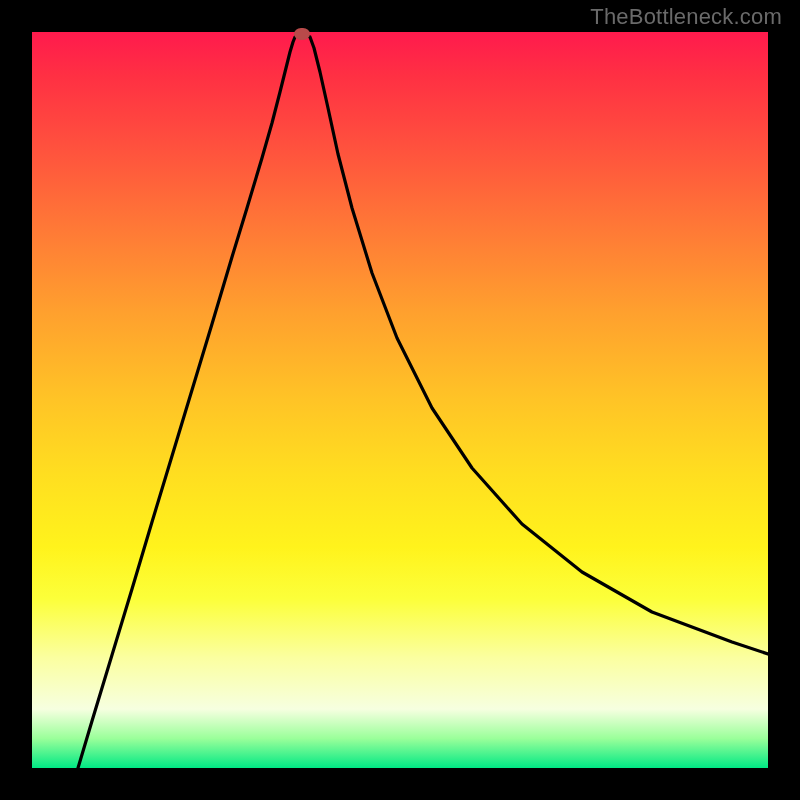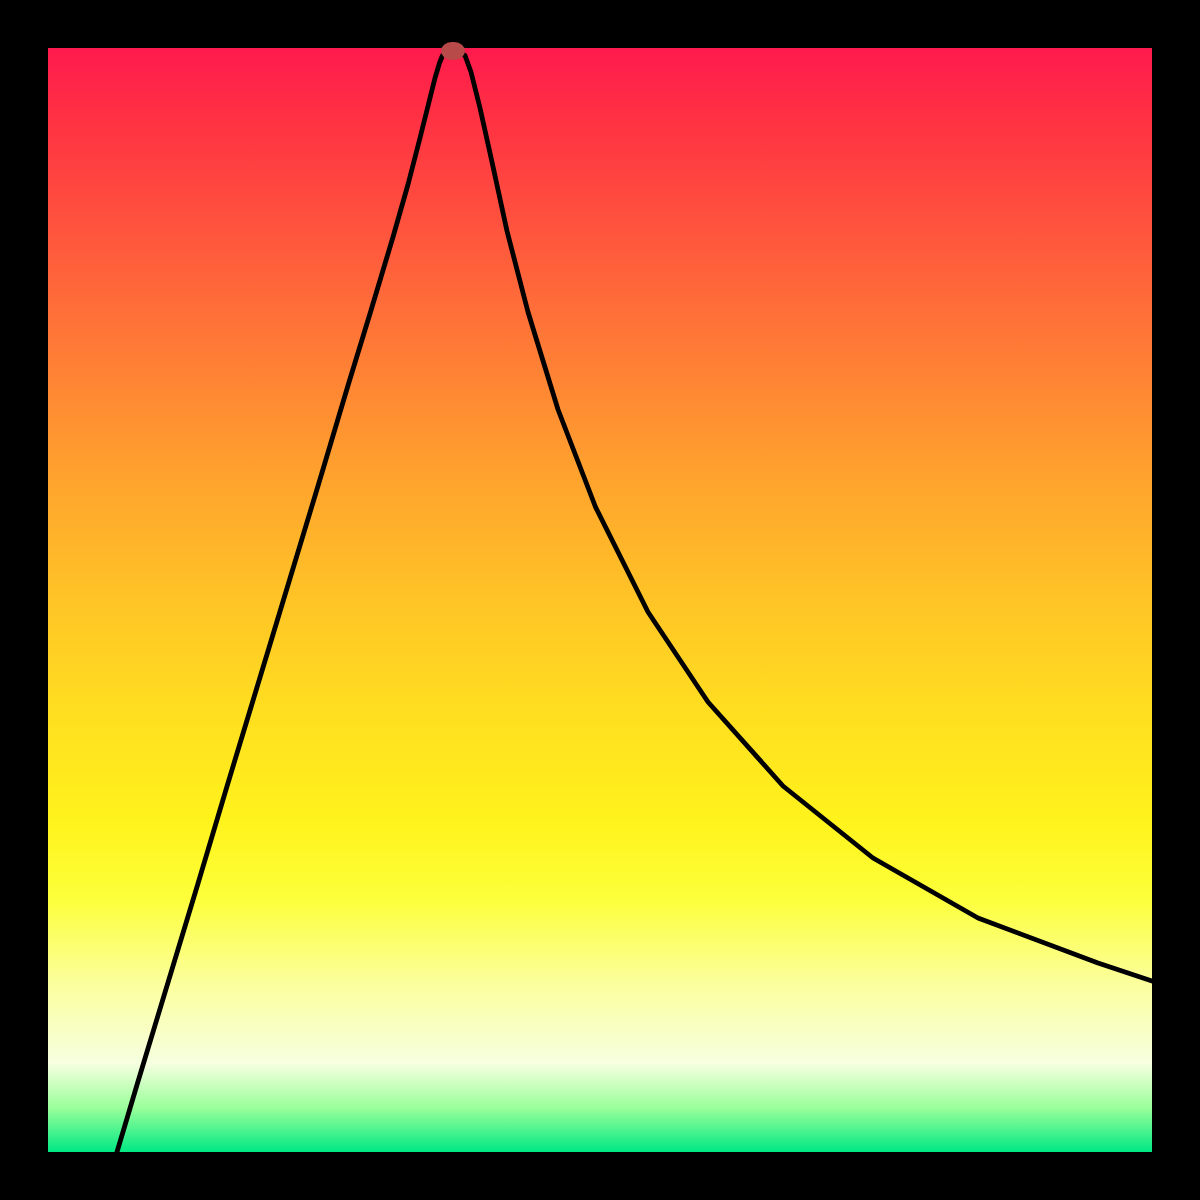--- a/index.html
+++ b/index.html
@@ -72,13 +72,14 @@
 <div class="frame">
   <div class="plot">
 
     <svg class="curve" viewBox="0 0 736 736" preserveAspectRatio="none">
       <path id="curve-path" d="M46.0 736.0 L60.0 689.0 L80.0 623.0 L100.0 557.0 L120.0 490.0 L140.0 424.0 L160.0 358.0 L180.0 292.0 L200.0 225.0 L215.0 176.0 L230.0 126.0 L240.0 91.0 L248.0 60.0 L254.0 36.0 L258.0 20.0 L261.0 10.0 L263.0 5.0 L263.0 5.0 L266.0 3.0 L270.0 2.0 L274.0 3.0 L278.0 5.0 L278.0 5.0 L282.0 16.0 L288.0 40.0 L296.0 76.0 L306.0 122.0 L320.0 176.0 L340.0 241.0 L365.0 306.0 L400.0 376.0 L440.0 436.0 L490.0 492.0 L550.0 540.0 L620.0 580.0 L700.0 610.0 L736.0 622.0" fill="none" stroke="#000" stroke-width="3.2" stroke-linecap="round" stroke-linejoin="round"></path>
     </svg>
 
     <div class="marker" id="min-marker" style="left: 270px; top: 2px;"></div>
   </div>
 
+  <div class="watermark">TheBottleneck.com</div>
 </div>
 
 </body></html>

